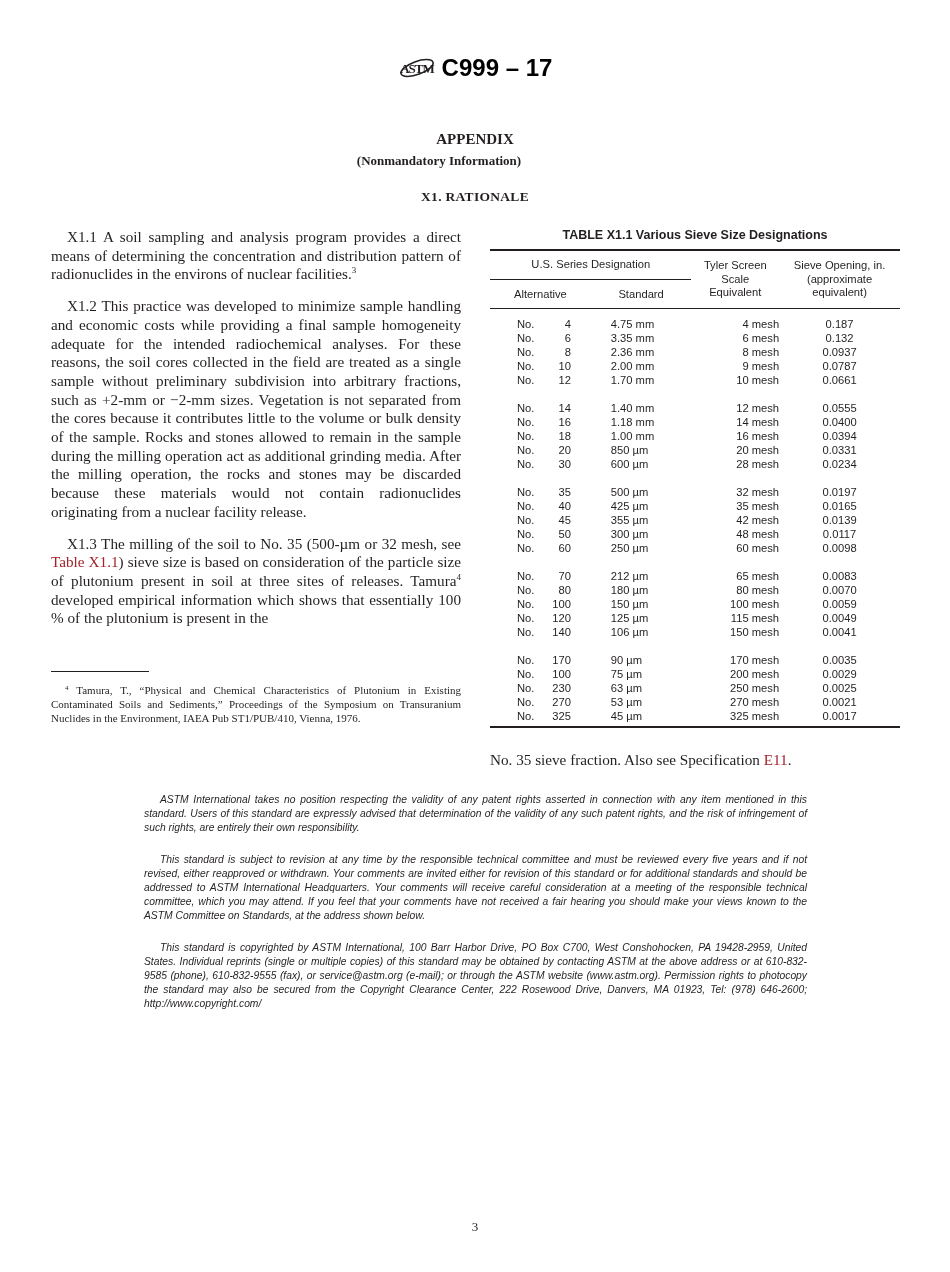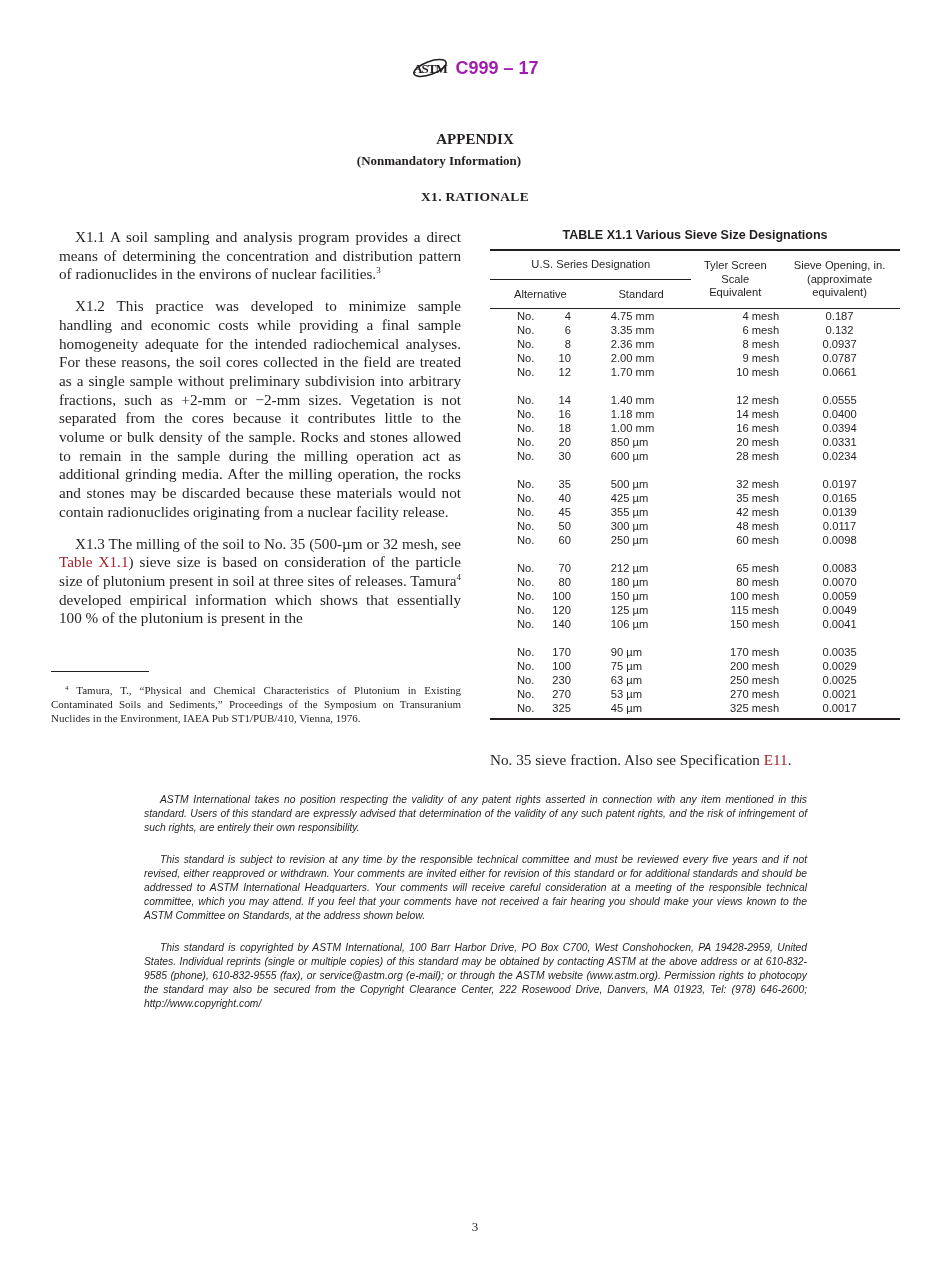--- a/index.html
+++ b/index.html
@@ -1,27 +1,27 @@
 <!DOCTYPE html>
 <html><head>
 <meta charset="utf-8">
 <style>
   html, body { margin:0; padding:0; background:#ffffff; }
   body { width:950px; height:1272px; position:relative; overflow:hidden; color:#231f20; }
 
   .header { position:absolute; top:52px; left:0; width:950px; display:flex; justify-content:center; align-items:center; gap:6px; }
   .logo { width:38px; height:32px; }
-  .designation { font-family:"Liberation Sans","DejaVu Sans",sans-serif; font-weight:bold; font-size:18px; color:#a21caf; }
+  .designation { font-family:"Liberation Sans","DejaVu Sans",sans-serif; font-weight:bold; font-size:24px; color:#000000; }
 
   .h-appendix { position:absolute; top:131px; left:0; width:950px; text-align:center; font-family:"Liberation Serif",serif; font-weight:bold; font-size:15px; }
   .h-nonmand { position:absolute; top:153px; left:0; width:878px; text-align:center; font-family:"Liberation Serif",serif; font-weight:bold; font-size:13px; }
   .h-rationale { position:absolute; top:189px; left:0; width:950px; text-align:center; font-family:"Liberation Serif",serif; font-weight:bold; font-size:13.5px; letter-spacing:0.3px; }
 
   .leftcol { position:absolute; left:51px; top:228px; width:410px; font-family:"Liberation Serif",serif; font-size:15.2px; line-height:18.7px; text-align:justify; hyphens:auto; }
-  .leftcol p { margin:0 0 13px 8px; text-indent:16px; }
+  .leftcol p { margin:0 0 13px 0; text-indent:16px; }
   .leftcol sup { font-size:9px; vertical-align:6px; line-height:0; }
   .link { color:#a3222b; }
 
   .fn-rule { position:absolute; left:51px; top:671px; width:98px; height:1px; background:#231f20; }
   .footnotes { position:absolute; left:51px; top:683px; width:410px; font-family:"Liberation Serif",serif; font-size:11px; line-height:14px; text-align:justify; }
   .footnotes p { margin:0; text-indent:14px; }
   .footnotes sup { font-size:7px; vertical-align:4px; line-height:0; }
 
   .table-wrap { position:absolute; left:490px; top:228px; width:410px; font-family:"Liberation Sans",sans-serif; }
   .table-title { text-align:center; font-weight:bold; font-size:12.5px; margin-bottom:7px; }
@@ -34,21 +34,21 @@
   .head-row2 th { height:28px; vertical-align:middle; }
   .head-sep { border-bottom:1px solid #231f20; }
   table.sieve tbody td { padding:0; height:14px; line-height:14px; }
   .gap td { height:14px; }
   .c-alt { width:100px; }
   .c-alt .no { display:inline-block; width:28px; padding-left:27px; }
   .c-alt .num { display:inline-block; width:26px; text-align:right; }
   .c-std { text-align:left; padding-left:20px !important; width:80px; }
   .c-tyler { text-align:right; width:79px; padding-right:0 !important; }
   .c-open { text-align:center; width:120px; }
-  tbody tr:first-child td { padding-top:0; }
+  tbody tr:first-child td { padding-top:8px; }
   .last-row td { padding-bottom:3px !important; }
 
   .continued { position:absolute; left:490px; top:751px; font-family:"Liberation Serif",serif; font-size:15.2px; }
 
   .notices { position:absolute; left:144px; top:793px; width:663px; font-family:"Liberation Sans",sans-serif; font-style:italic; font-size:10.3px; line-height:13.8px; text-align:justify; color:#231f20; }
   .notices p { margin:0 0 19px 0; text-indent:16px; }
 
   .page-number { position:absolute; top:1219px; left:0; width:950px; text-align:center; font-family:"Liberation Serif",serif; font-size:13px; }
 </style>
 </head>

